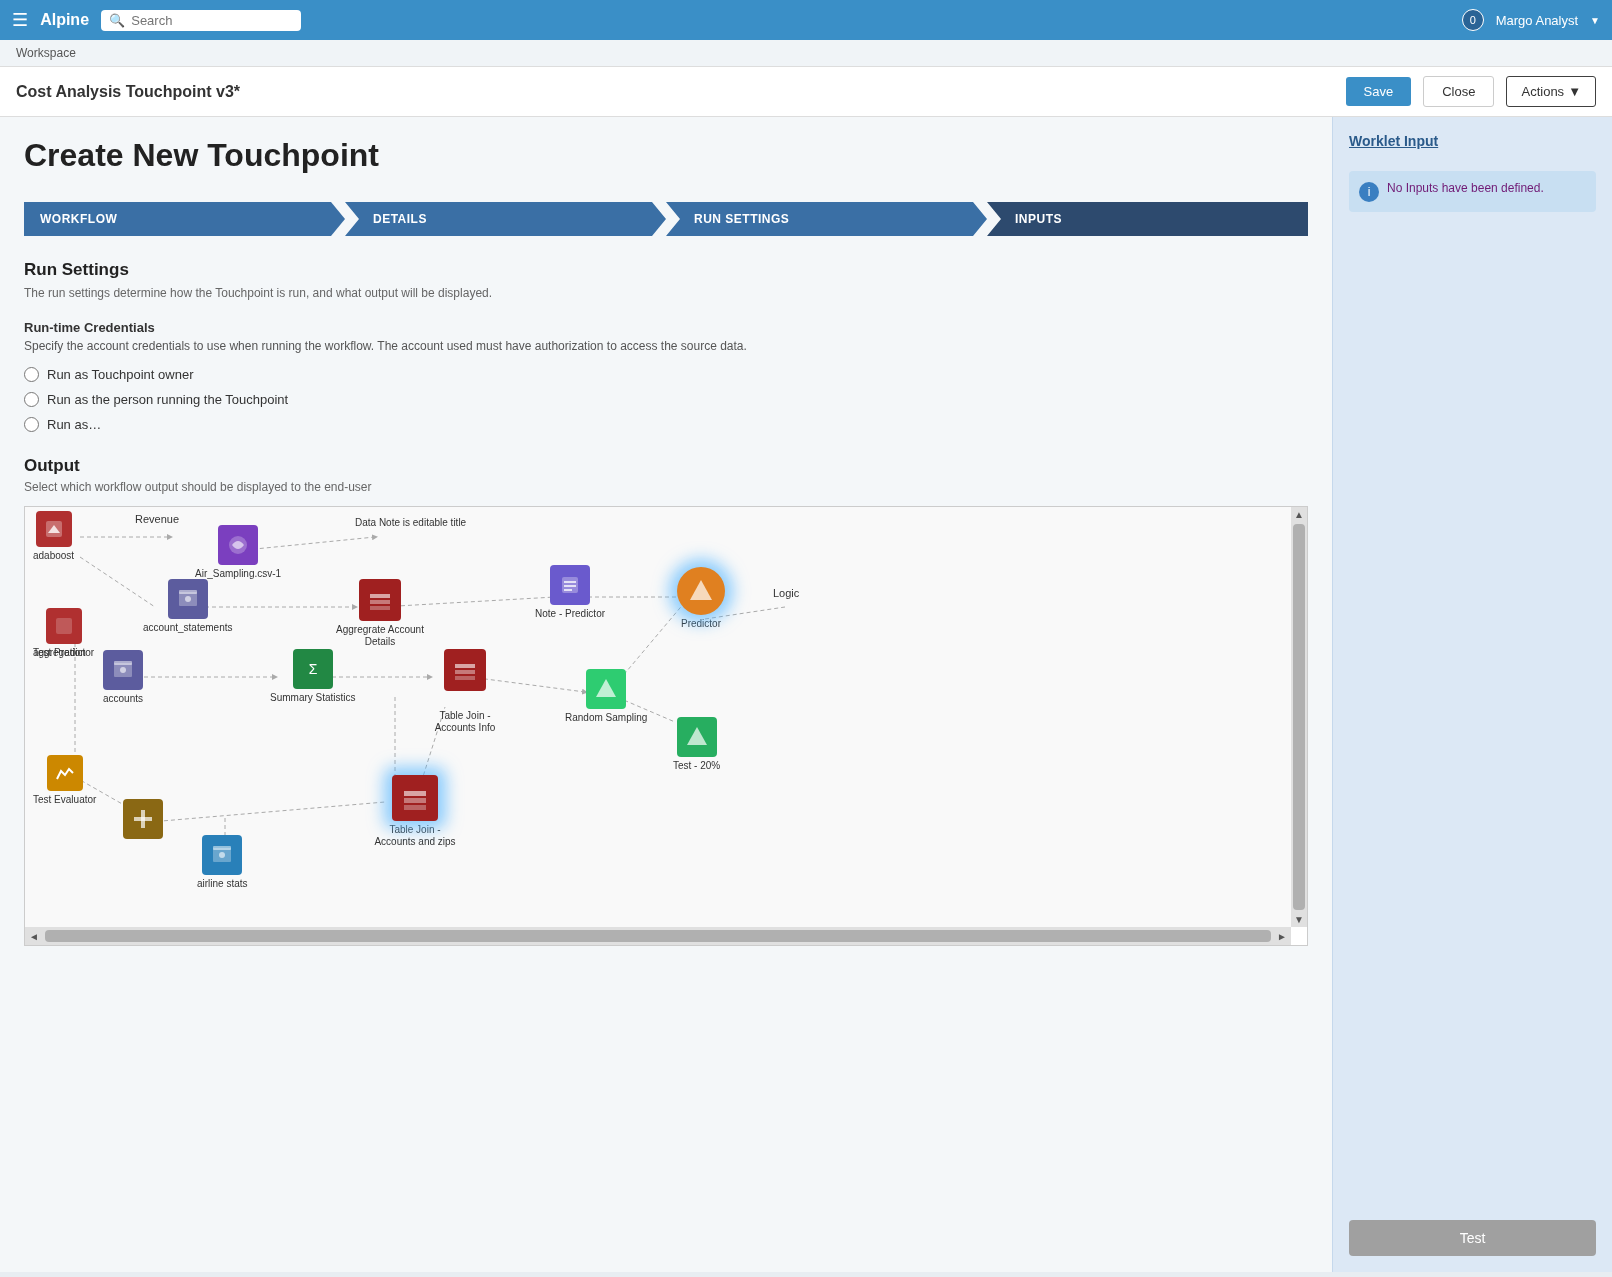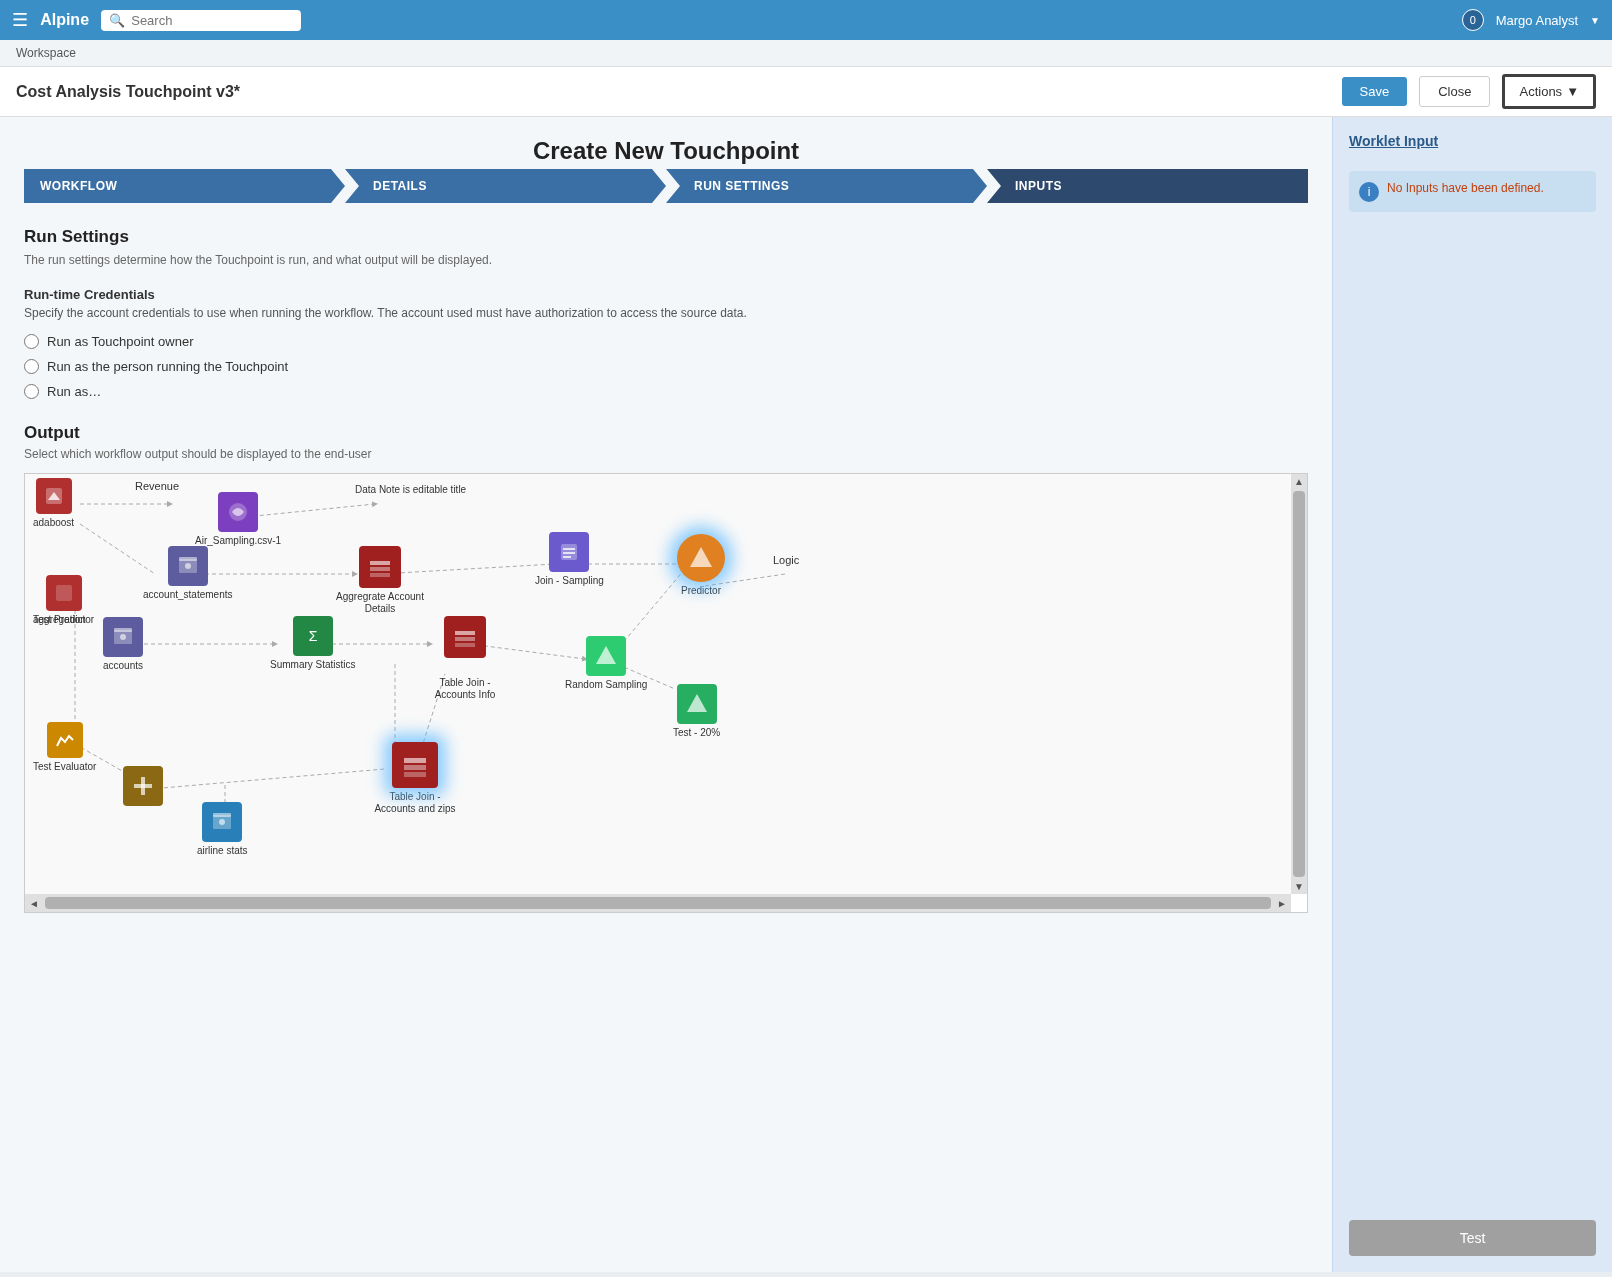--- a/index.html
+++ b/index.html
@@ -48,37 +48,37 @@
     .subheader-title { font-size: 16px; font-weight: bold; color: #333; flex: 1; }
     .btn-save {
       background: #3a8fc7; color: white; border: none;
       padding: 7px 18px; border-radius: 3px; cursor: pointer; font-size: 13px;
     }
     .btn-close {
       background: white; color: #333; border: 1px solid #ccc;
       padding: 7px 18px; border-radius: 3px; cursor: pointer; font-size: 13px;
     }
     .btn-actions {
-      background: white; color: #333; border: 3px solid #404040;
+      background: white; color: #333; border: 1px solid #404040;
       padding: 7px 14px; border-radius: 3px; cursor: pointer; font-size: 13px;
       display: flex; align-items: center; gap: 4px;
     }
 
     
     .main-layout {
       display: flex; height: calc(1277px - 40px - 32px - 50px);
     }
 
     
     .left-panel {
       flex: 1; padding: 20px 24px; overflow-y: auto; background: #f4f7f9;
     }
 
     
-    .page-title { font-size: 24px; font-weight: bold; color: #222; margin-bottom: 4px; text-align: center; }
+    .page-title { font-size: 32px; font-weight: bold; color: #222; margin-bottom: 28px; }
 
     
     .stepper {
       display: flex; margin-bottom: 24px; background: transparent;
     }
     .step {
       flex: 1; display: flex; align-items: center; position: relative;
     }
     .step-label {
       padding: 10px 16px 10px 28px; font-size: 12px; font-weight: bold;
@@ -161,21 +161,21 @@
     .worklet-input-title { font-size: 14px; font-weight: bold; color: #2a5a8a; margin-bottom: 10px; text-decoration: underline; }
     .worklet-info {
       display: flex; align-items: flex-start; gap: 8px;
       background: #c8dff2; border-radius: 4px; padding: 10px;
     }
     .info-icon {
       background: #3a7fc1; color: white; border-radius: 50%;
       width: 20px; height: 20px; display: flex; align-items: center;
       justify-content: center; font-size: 12px; flex-shrink: 0; margin-top: 1px;
     }
-    .worklet-info-text { font-size: 12px; color: #c2410c; }
+    .worklet-info-text { font-size: 12px; color: #701a75; }
     .btn-test {
       background: #a0a0a0; color: white; border: none;
       padding: 10px; border-radius: 4px; cursor: pointer; font-size: 14px;
       margin-top: auto;
     }
   </style>
 </head>
 <body>
 
 <div class="top-nav">
@@ -344,21 +344,21 @@
 
             <div class="wf-node" style="left:510px; top:58px;">
               <div class="wf-icon" style="background:#6a5acd; border-radius:4px; width:40px;height:40px; display:flex;align-items:center;justify-content:center;">
                 <svg width="22" height="22">
                     <rect x="3" y="3" width="16" height="16" rx="2" fill="white" opacity="0.3"></rect>
                     <line x1="5" y1="8" x2="17" y2="8" stroke="white" stroke-width="1.5"></line>
                     <line x1="5" y1="12" x2="17" y2="12" stroke="white" stroke-width="1.5"></line>
                     <line x1="5" y1="16" x2="13" y2="16" stroke="white" stroke-width="1.5"></line>
                   </svg>
               </div>
-              <div class="wf-label">Join - Sampling</div>
+              <div class="wf-label">Note - Predictor</div>
             </div>
 
             <div class="wf-node" style="left:652px; top:60px;">
               <div class="wf-icon" style="background:#e08020; border-radius:50%; width:48px;height:48px; display:flex;align-items:center;justify-content:center; box-shadow: 0 0 16px 8px rgba(80,180,255,0.65);">
                 <svg width="26" height="26">
                     <polygon points="13,2 24,22 2,22" fill="white" opacity="0.7"></polygon>
                   </svg>
               </div>
               <div class="wf-label">Predictor</div>
             </div>

